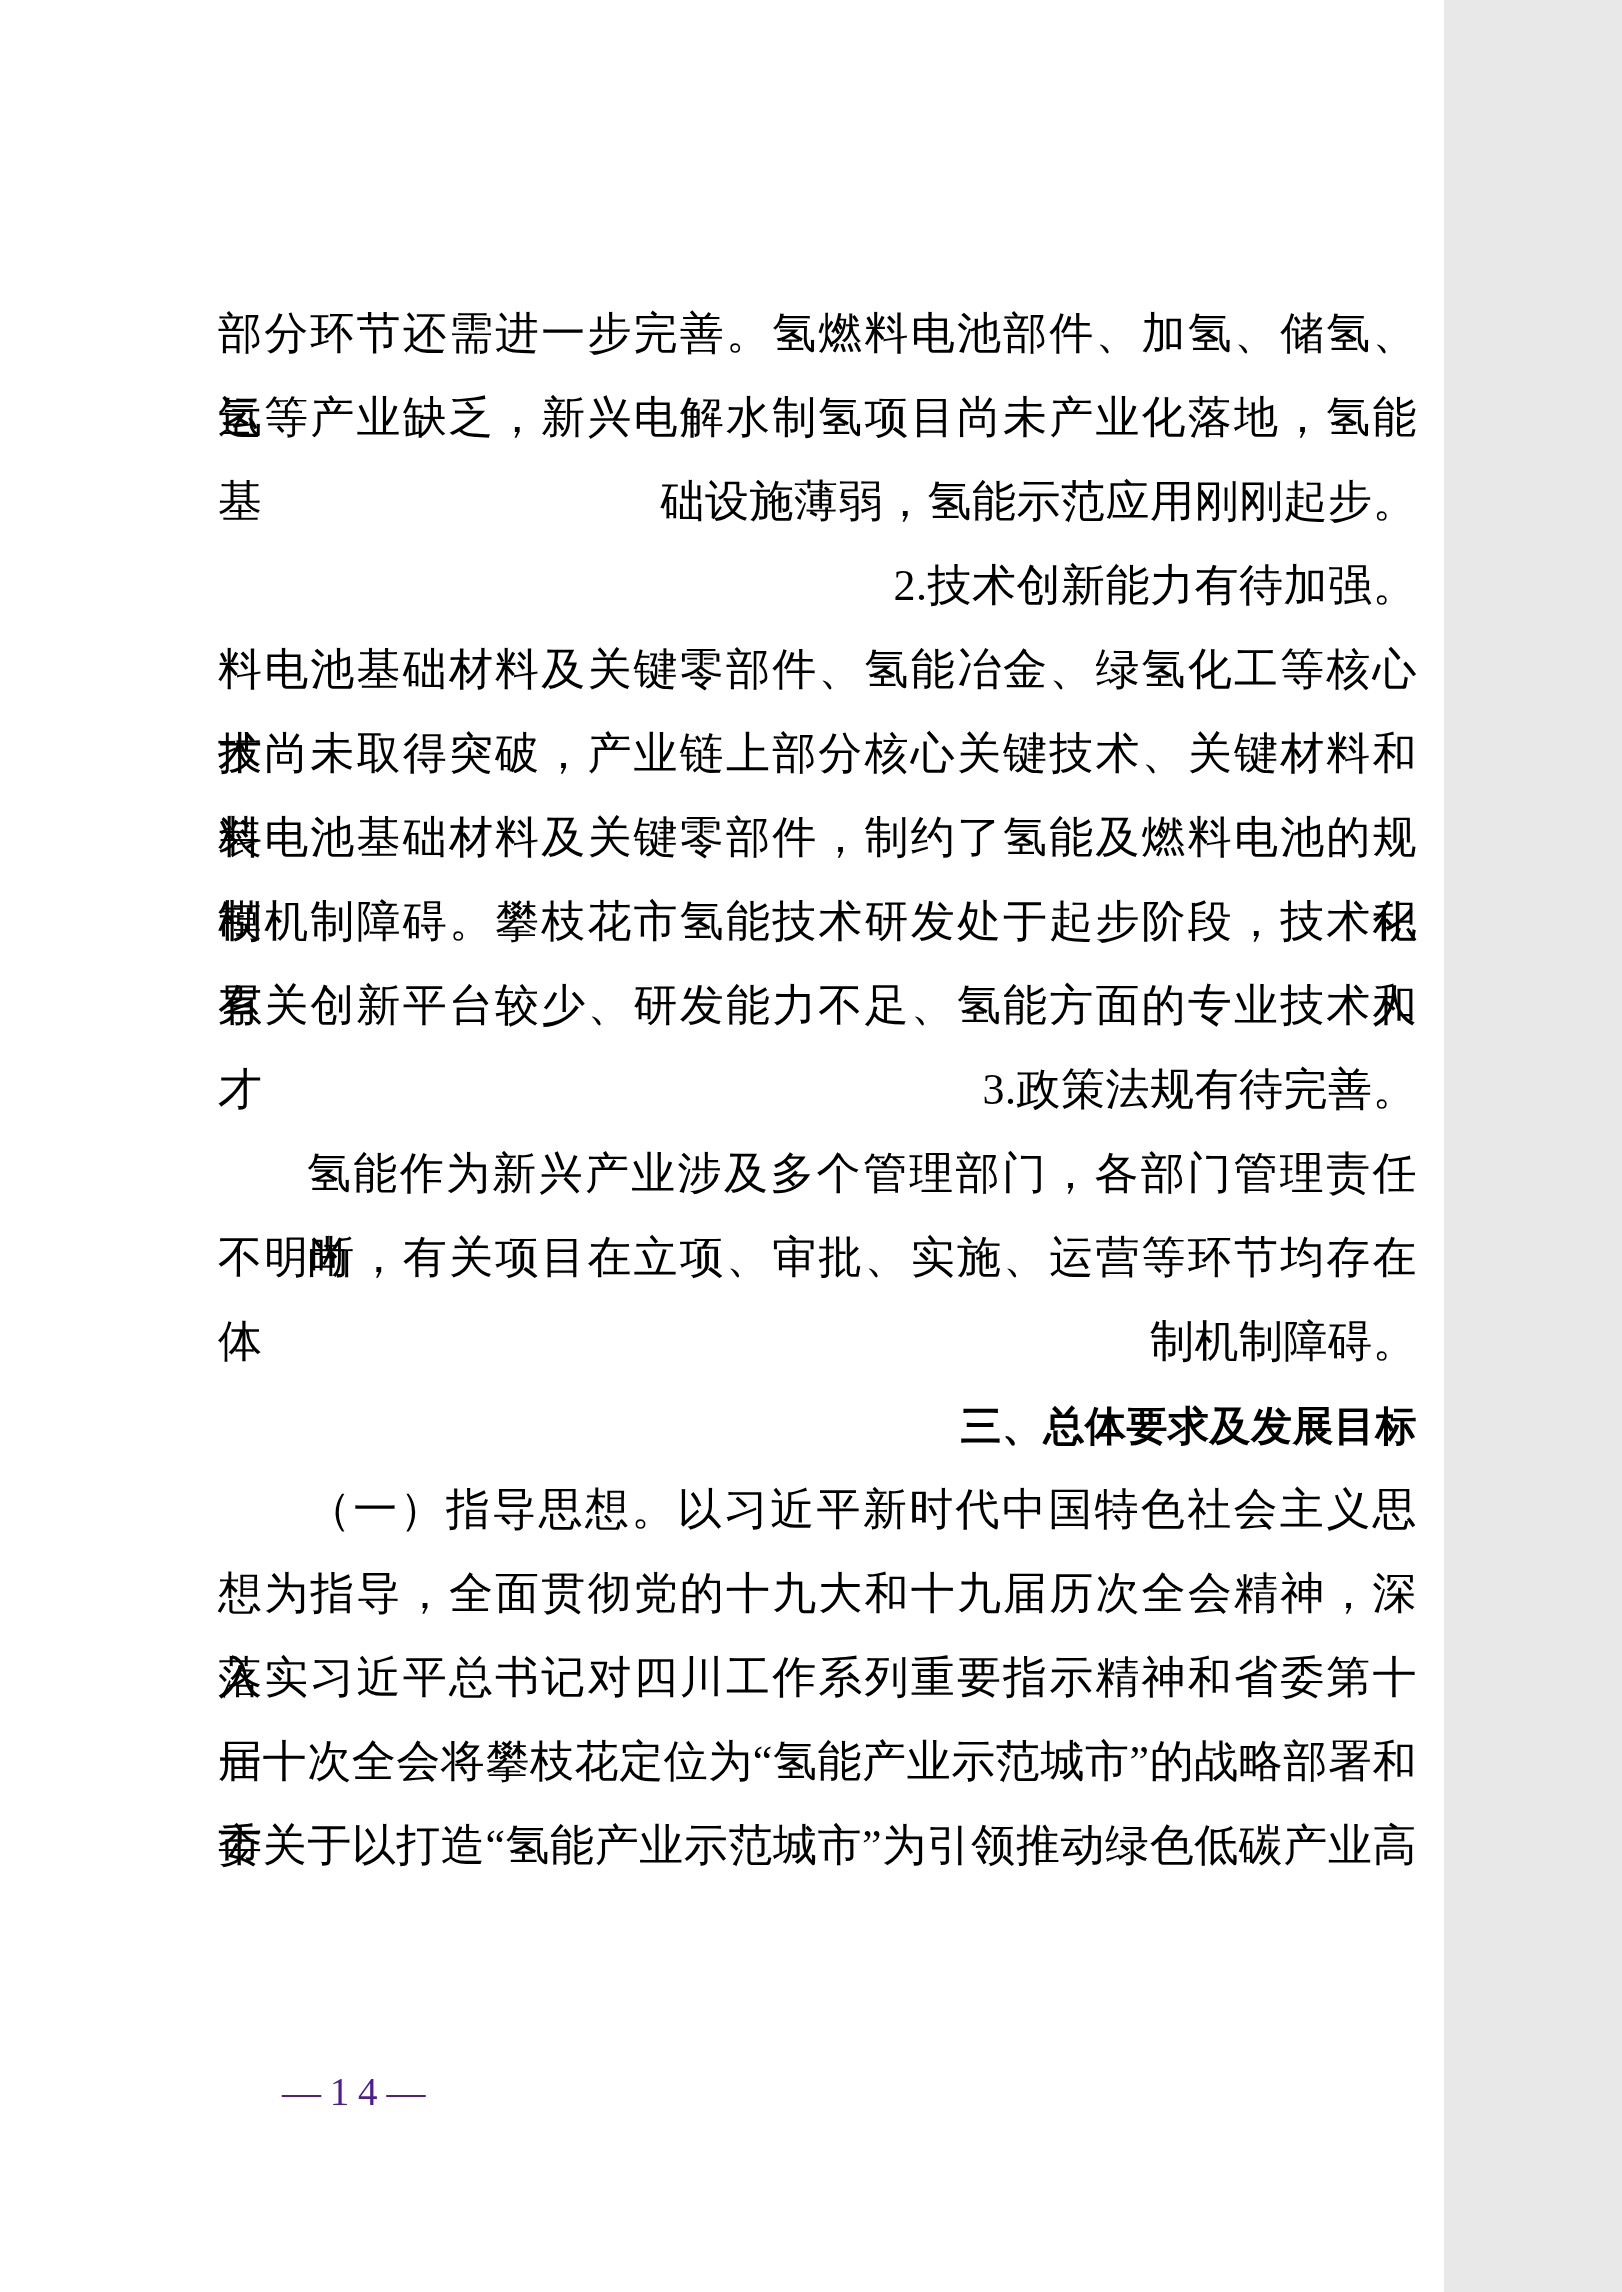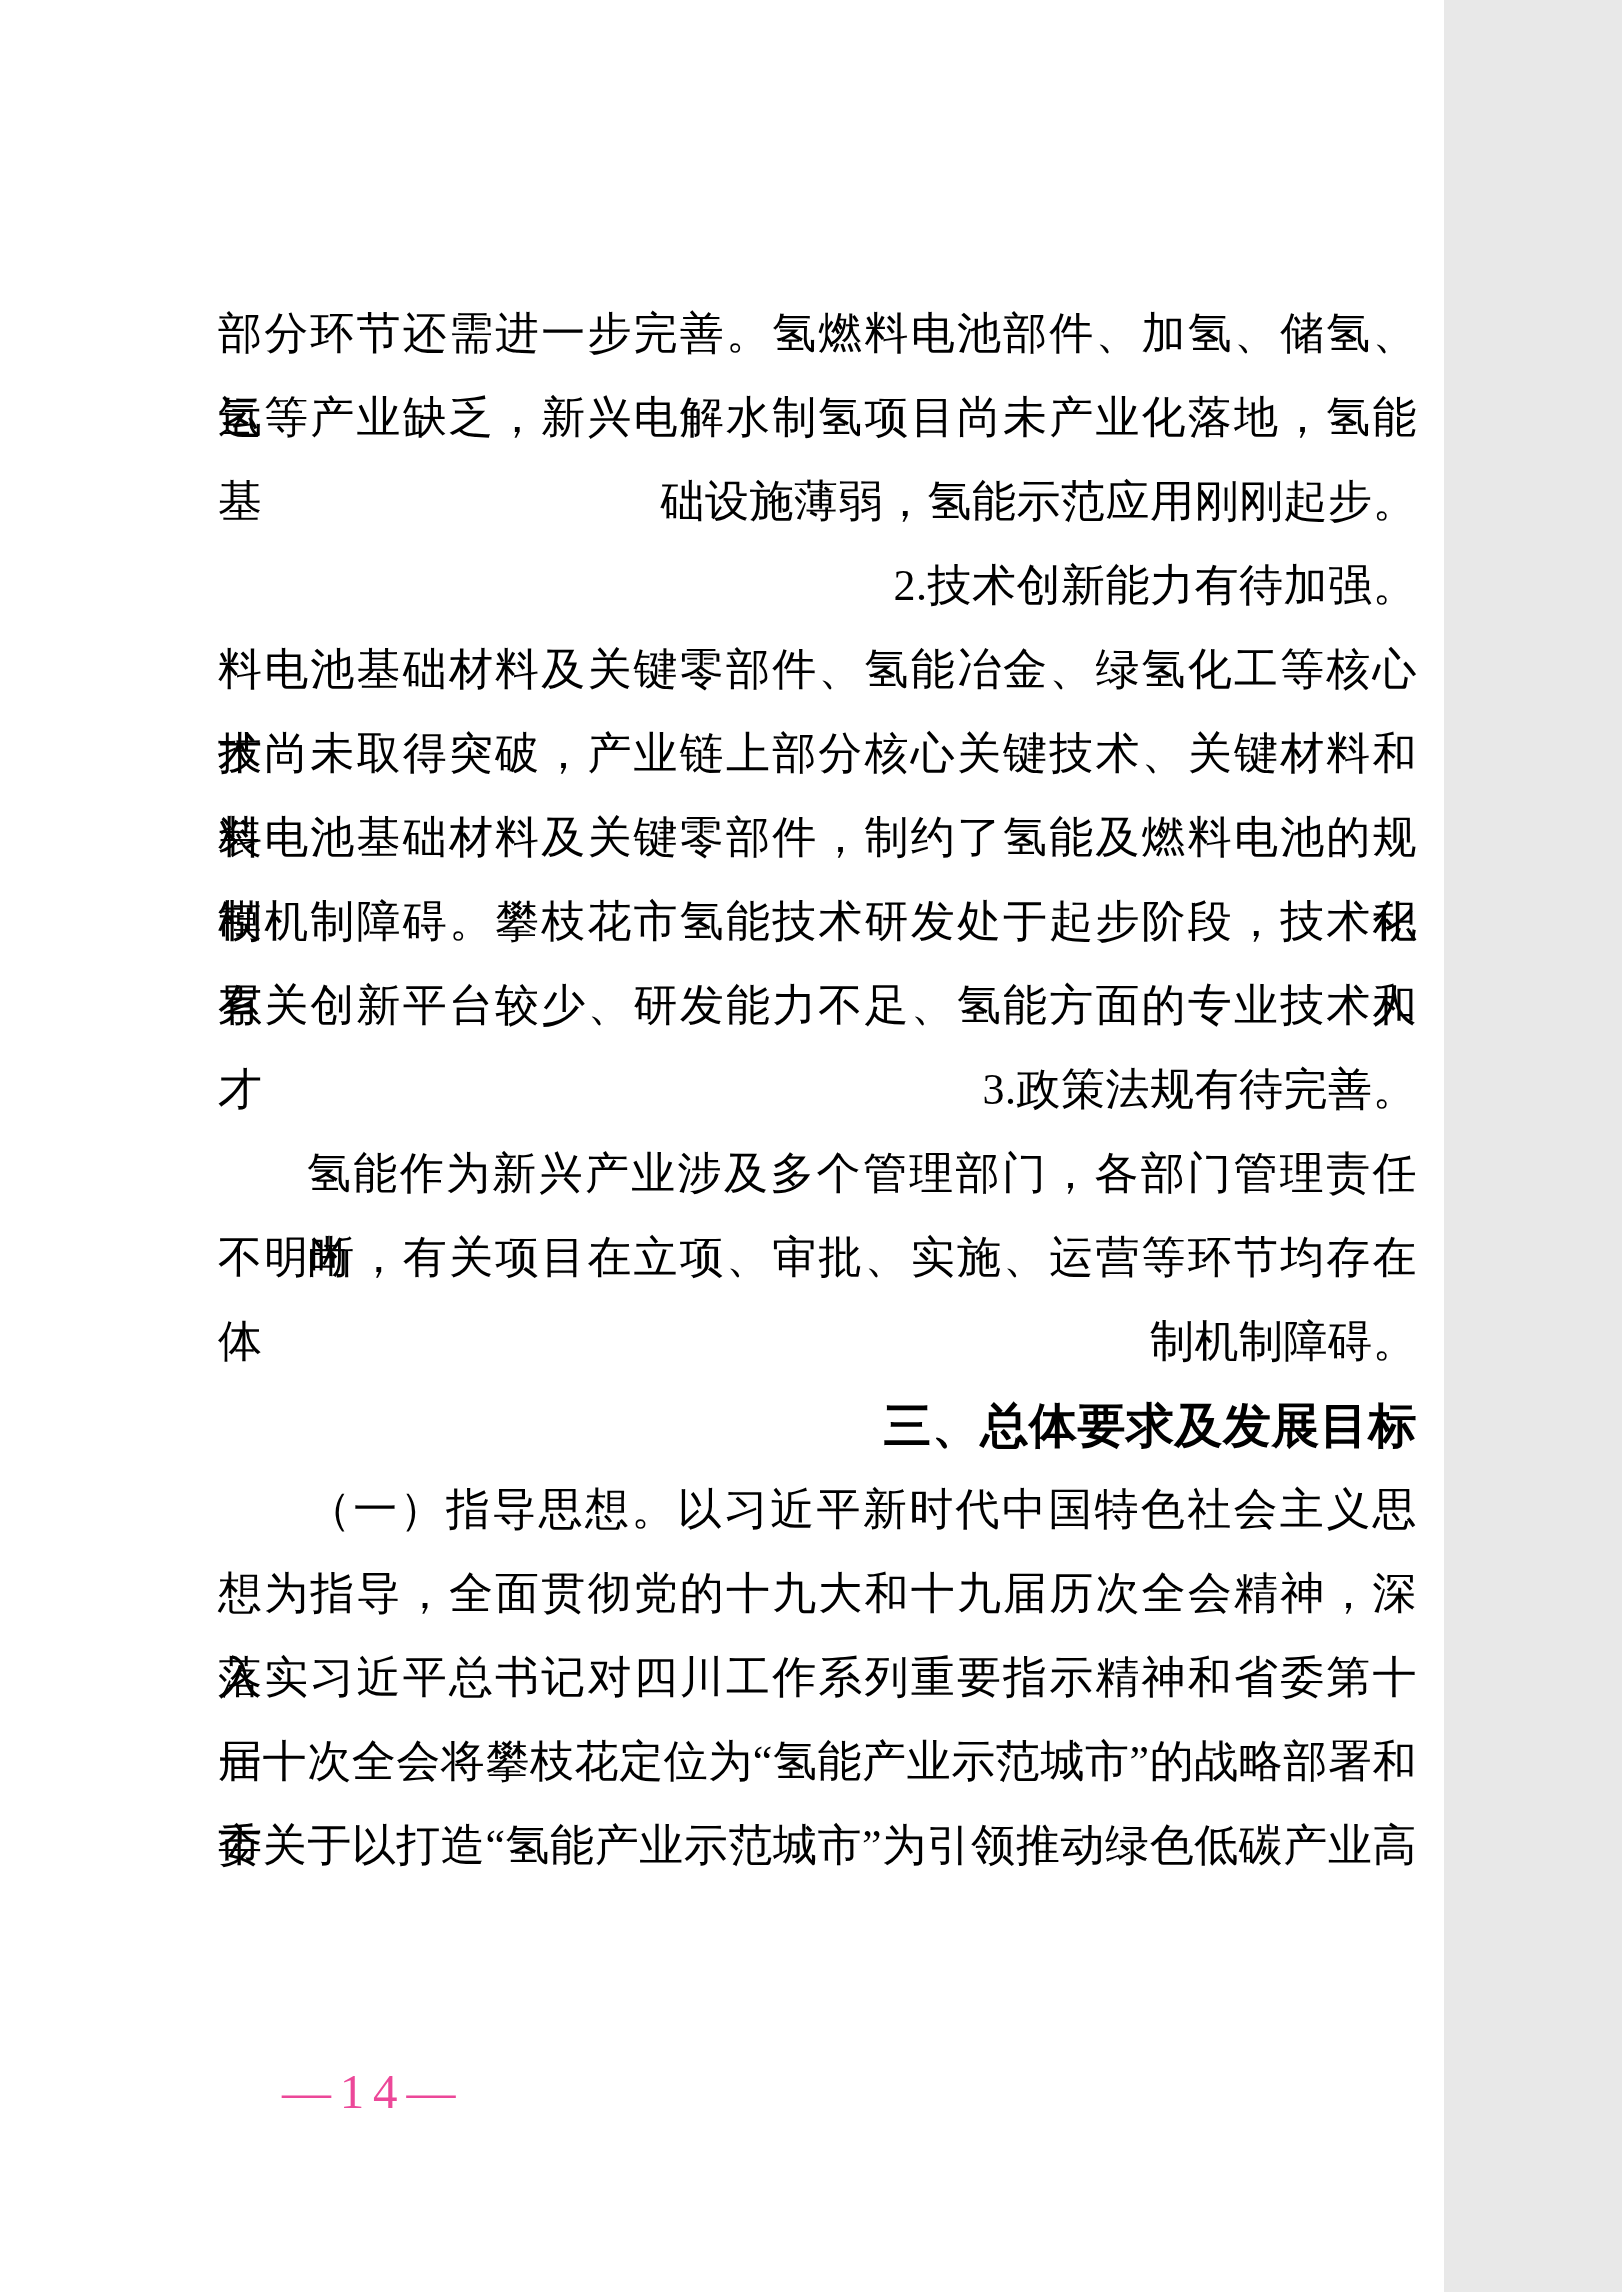--- a/index.html
+++ b/index.html
@@ -42,30 +42,30 @@
   }
   
   .ind {
     padding-left: 89px;
   }
   .j.ind { width: 1110px; }
   
   .head {
     font-family: "Liberation Sans", "DejaVu Sans", sans-serif;
     font-weight: bold;
-    font-size: 48px;
+    font-size: 41px;
   }
   .footer {
     position: absolute;
     left: 282px;
     top: 2066px;
-    font-size: 49px;
+    font-size: 39px;
     line-height: 51px;
     letter-spacing: 8.8px;
-    color: #ec4899;
+    color: #4c1d95;
   }
 </style>
 </head>
 <body>
 
 <div class="page">
   <div class="content">
     <div class="line j">部分环节还需进一步完善。氢燃料电池部件、加氢、储氢、运</div>
     <div class="line j">氢等产业缺乏，新兴电解水制氢项目尚未产业化落地，氢能基</div>
     <div class="line e">础设施薄弱，氢能示范应用刚刚起步。</div>

